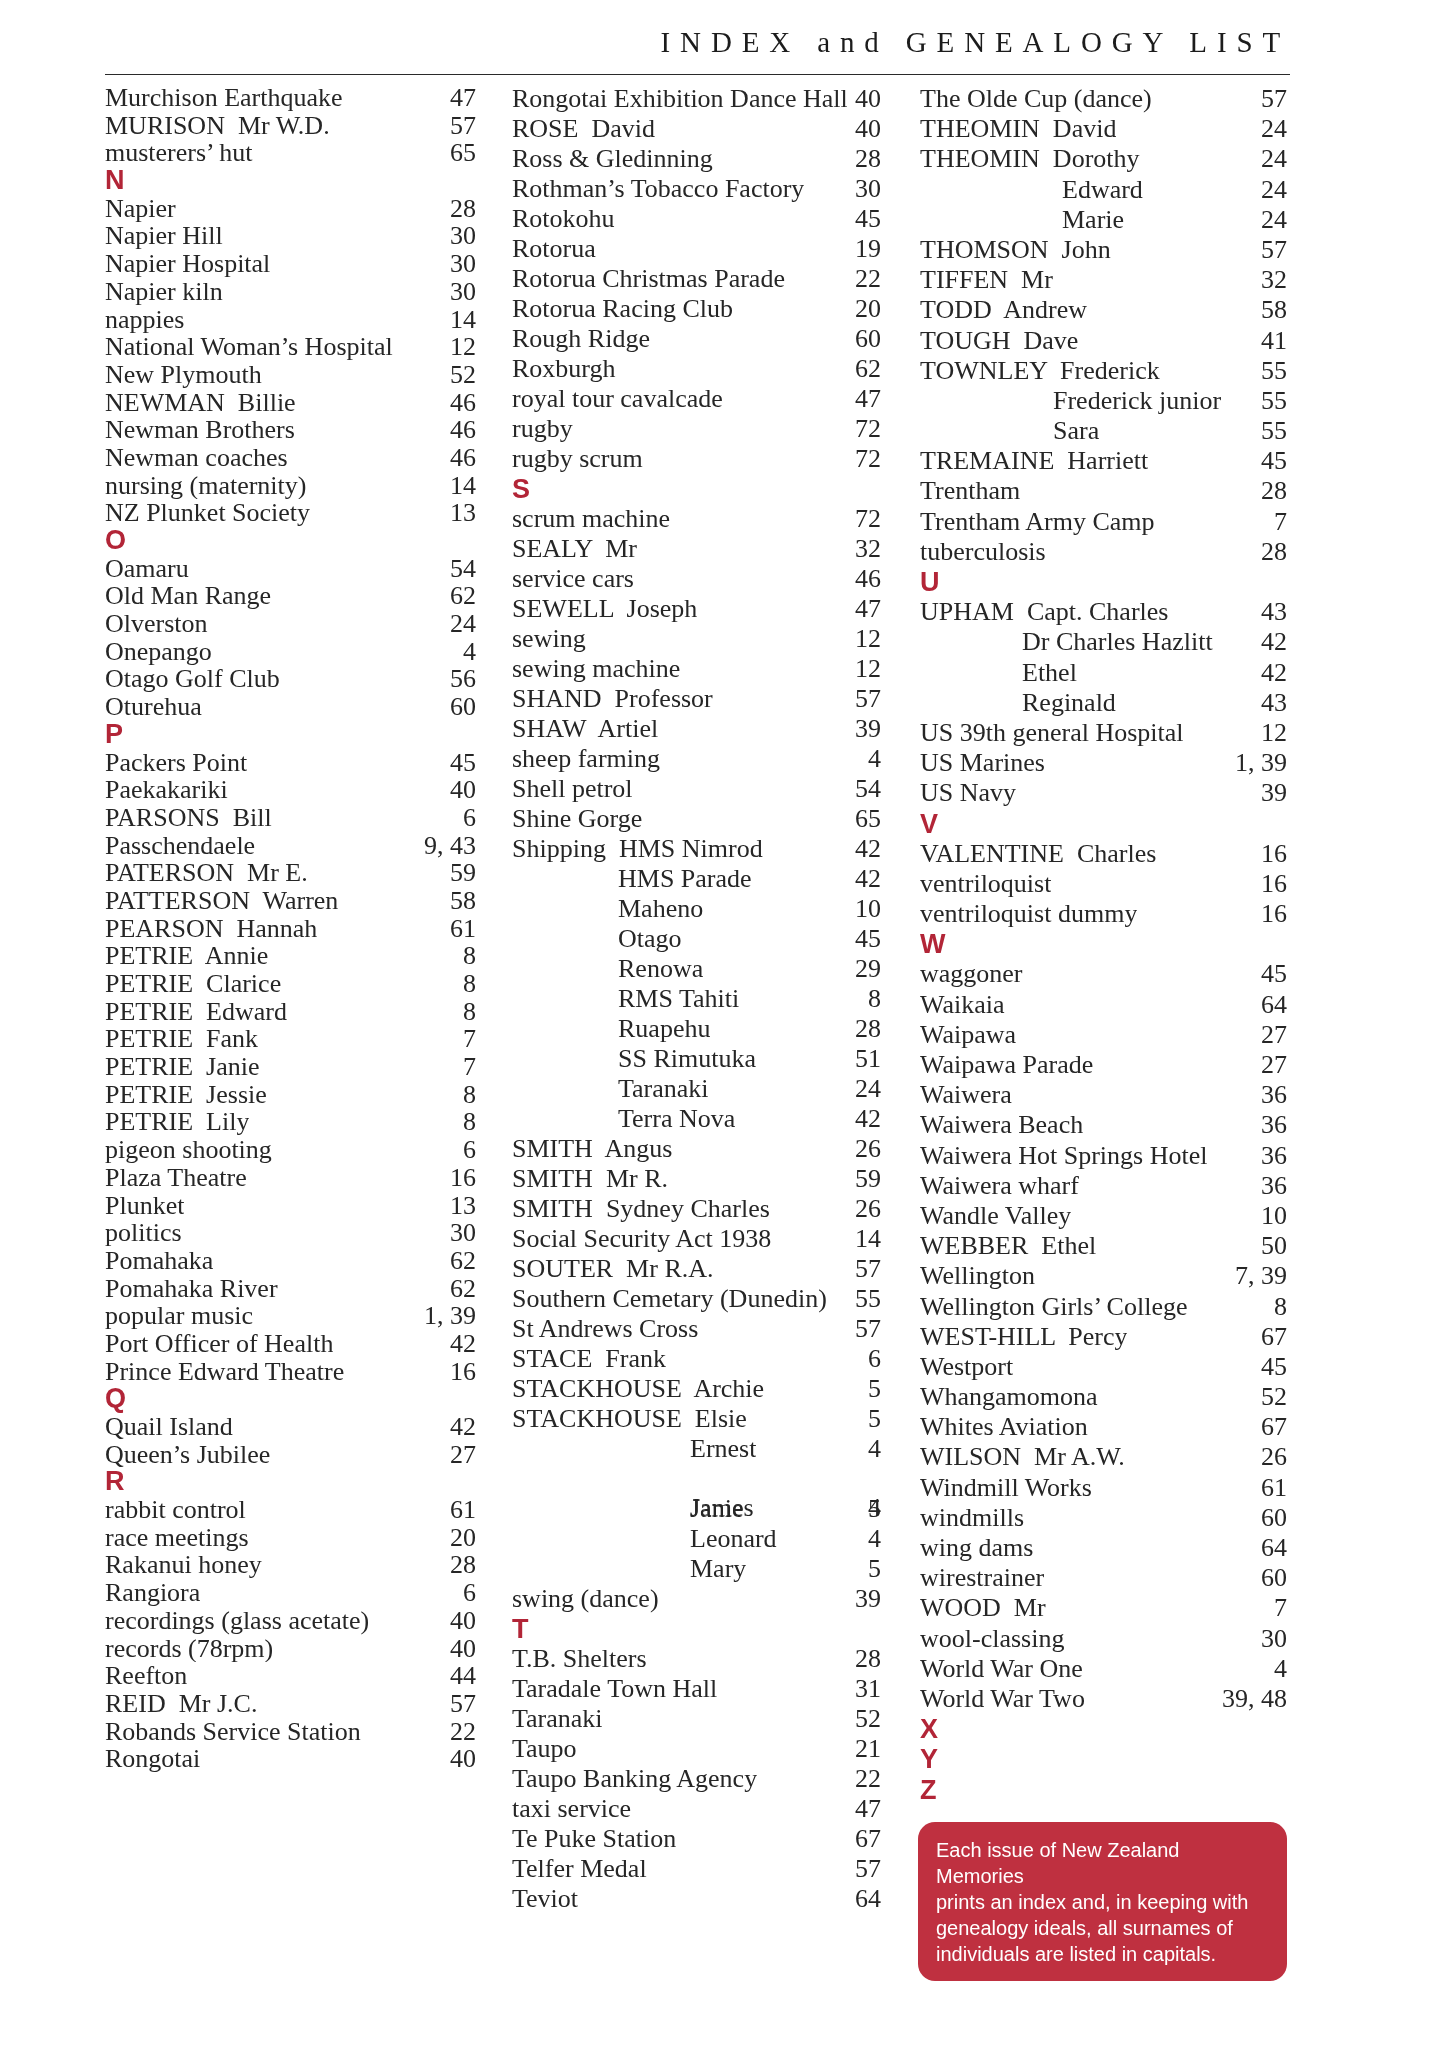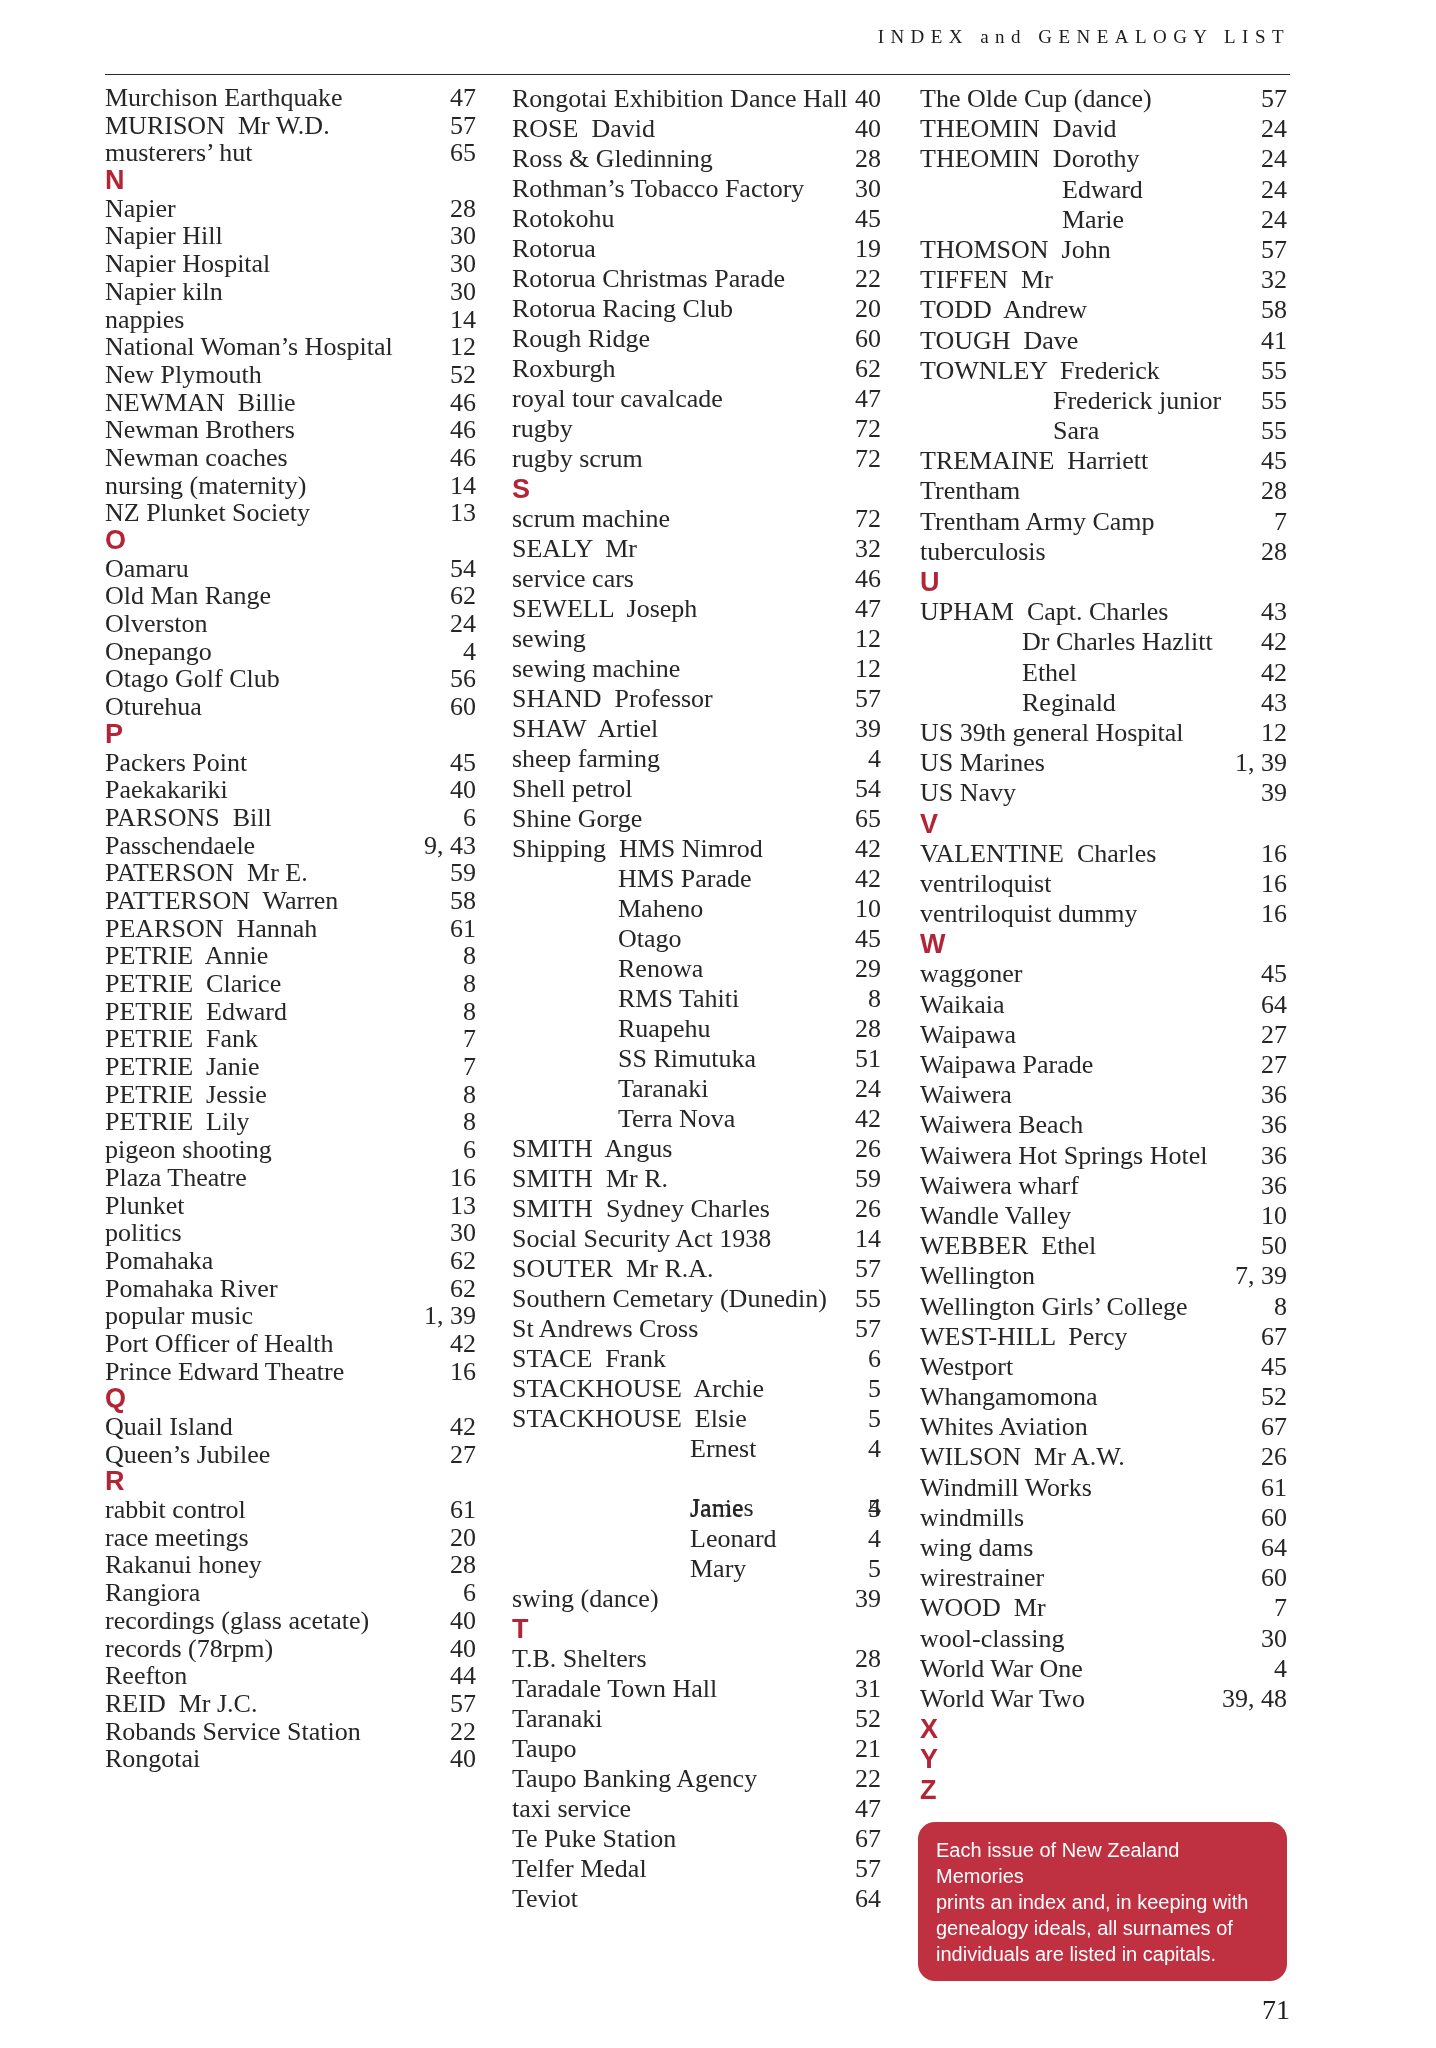--- a/index.html
+++ b/index.html
@@ -12,21 +12,21 @@
     position:relative;
     width:1436px;height:2048px;
     background:#ffffff;
     font-family:"Liberation Serif", serif;
     color:var(--ink);
     overflow:hidden;
   }
   .masthead{
     position:absolute;left:105px;top:26px;width:1185px;
     text-align:right;
-    font-size:19px;
+    font-size:29px;
     letter-spacing:0.34em;
     color:#1c1c1c;
   }
   .masthead-rule{
     position:absolute;left:105px;top:74px;width:1185px;height:0;
     border-top:1.5px solid #2a2a2a;
   }
   .col{position:absolute;top:84px;width:371px;}
   .col-1{left:105px;}
   .col-2{left:512px;width:369px;}
@@ -263,15 +263,14 @@
       <div class="row letter">Z</div>
     </section>
 
   <aside class="note">
     <p>Each issue of New Zealand Memories
 prints an index and, in keeping with
 genealogy ideals, all surnames of
 individuals are listed in capitals.</p>
   </aside>
 
-  <div class="folio">71</div>
 
 </div>
 
 </body></html>

